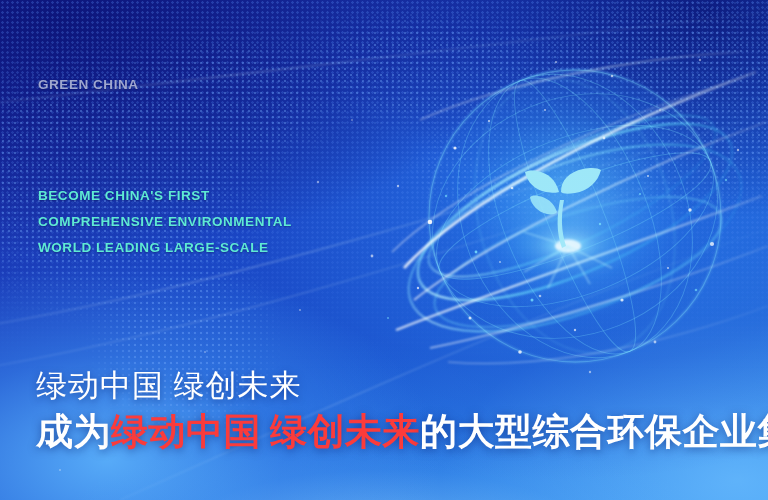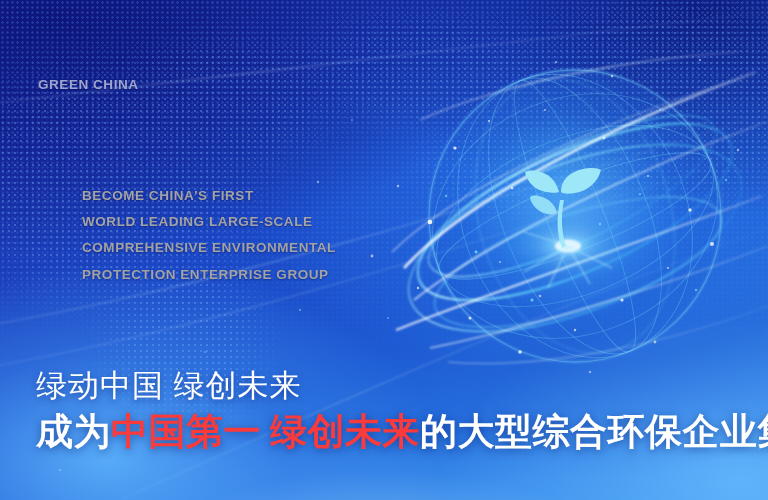--- a/index.html
+++ b/index.html
@@ -81,21 +81,21 @@
 
   .eyebrow-line {
     font-size: 13.5px;
     font-weight: 700;
     letter-spacing: 0.55px;
     line-height: 26.2px;
     color: #9ea6cf;
     white-space: nowrap;
     text-shadow: 0 1px 2px rgba(6,12,70,0.45);
   }
-  #eyebrow-2 .eyebrow-line { color: #a3a3a3; margin-left: 44px; }
+  #eyebrow-2 .eyebrow-line { color: #5eead4; }
 
   #headline { position: absolute; left: 36px; top: 366px; }
   #headline-1 {
     font-size: 31px;
     font-weight: 300;
     color: #ffffff;
     letter-spacing: 1px;
     line-height: 40px;
     white-space: nowrap;
     text-shadow: 0 2px 7px rgba(8,30,110,0.55);
@@ -265,24 +265,23 @@
   <div class="layer" id="bg-glow"></div>
 
   <div id="text-layer">
 
     <div class="eyebrow-block" id="eyebrow-1">
       <div class="eyebrow-line">GREEN CHINA</div>
     </div>
 
     <div class="eyebrow-block" id="eyebrow-2">
       <div class="eyebrow-line">BECOME CHINA'S FIRST</div>
+      <div class="eyebrow-line">COMPREHENSIVE ENVIRONMENTAL</div>
       <div class="eyebrow-line">WORLD LEADING LARGE-SCALE</div>
-      <div class="eyebrow-line">COMPREHENSIVE ENVIRONMENTAL</div>
-      <div class="eyebrow-line">PROTECTION ENTERPRISE GROUP</div>
     </div>
 
     <div id="headline">
       <div id="headline-1">绿动中国 绿创未来</div>
-      <div id="headline-2"><span>成为</span><span class="accent">中国第一</span><span class="nbsp-gap"></span><span class="accent">绿创未来</span><span>的大型综合环保企业集团</span></div>
+      <div id="headline-2"><span>成为</span><span class="accent">绿动中国</span><span class="nbsp-gap"></span><span class="accent">绿创未来</span><span>的大型综合环保企业集团</span></div>
     </div>
 
   </div>
 </div>
 
 </body></html>

